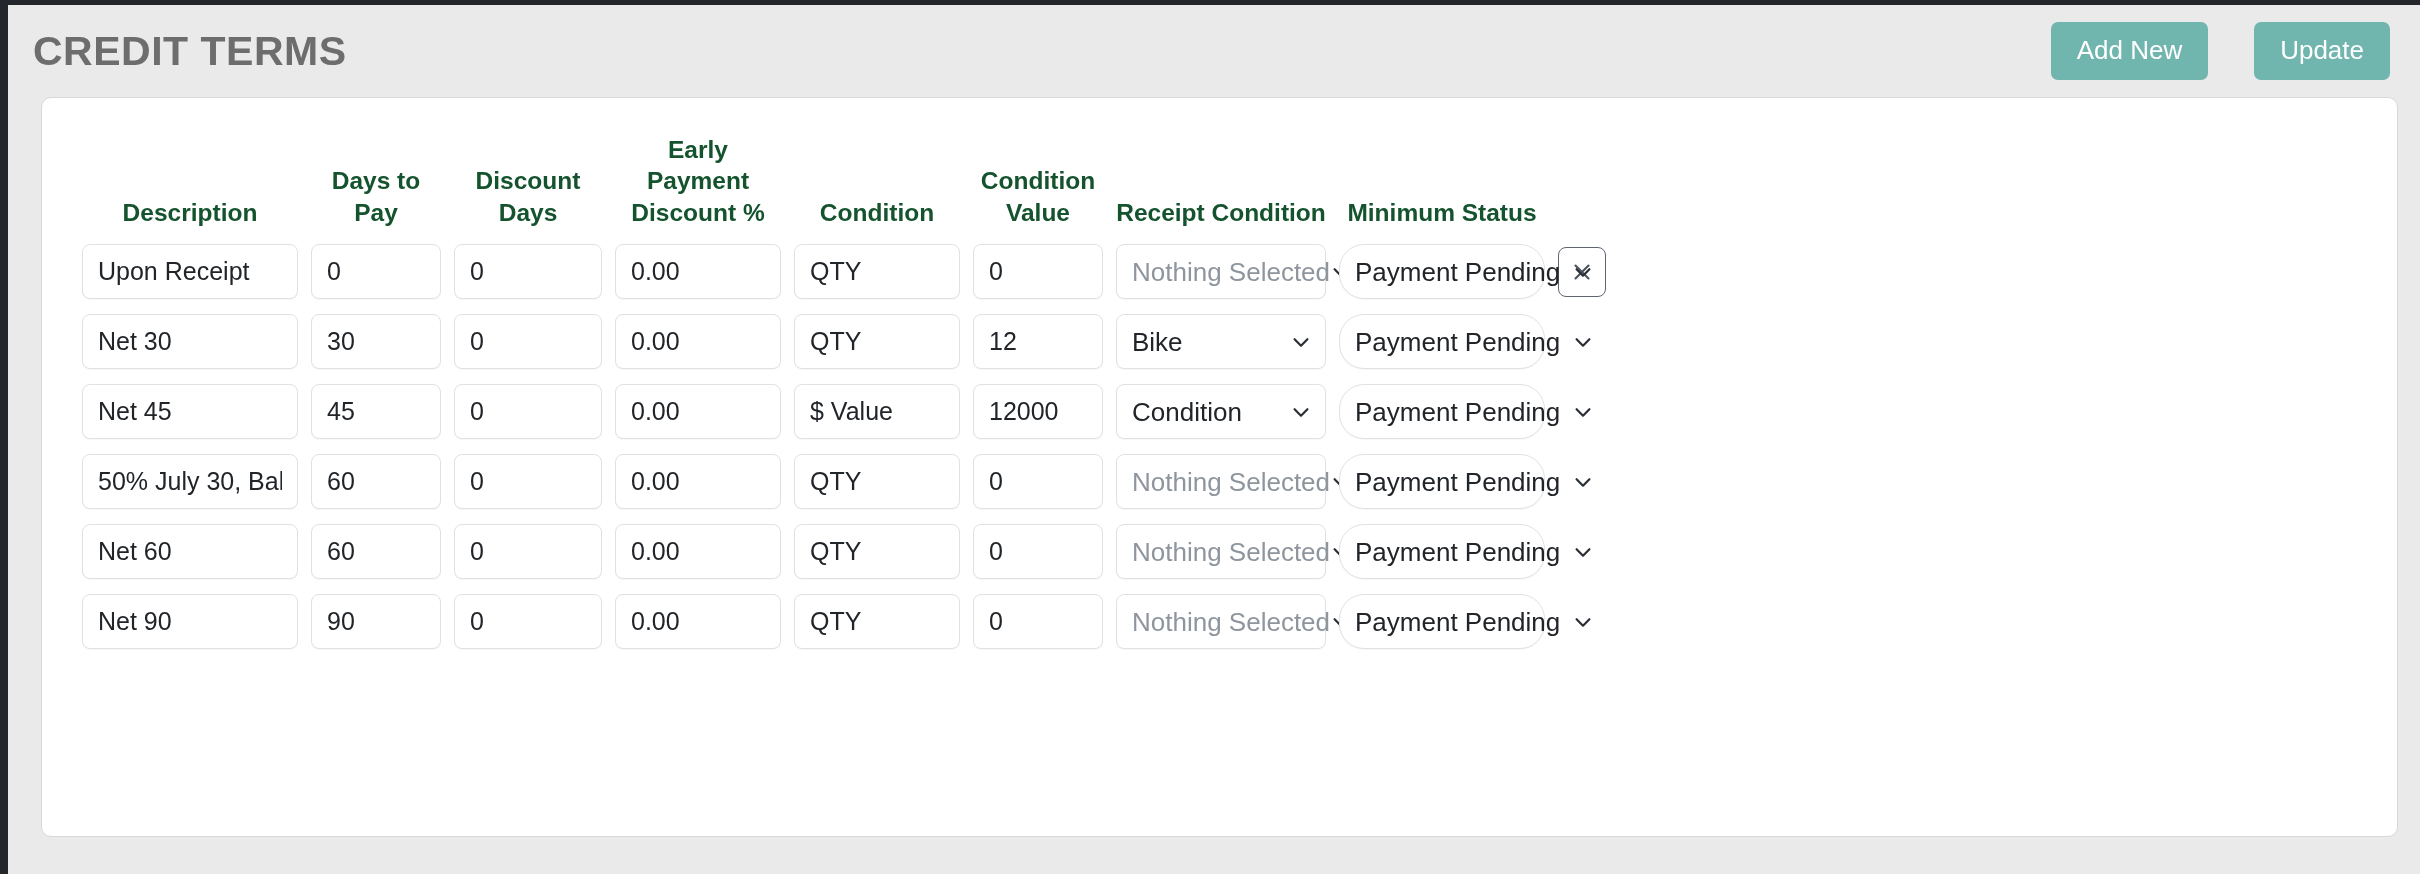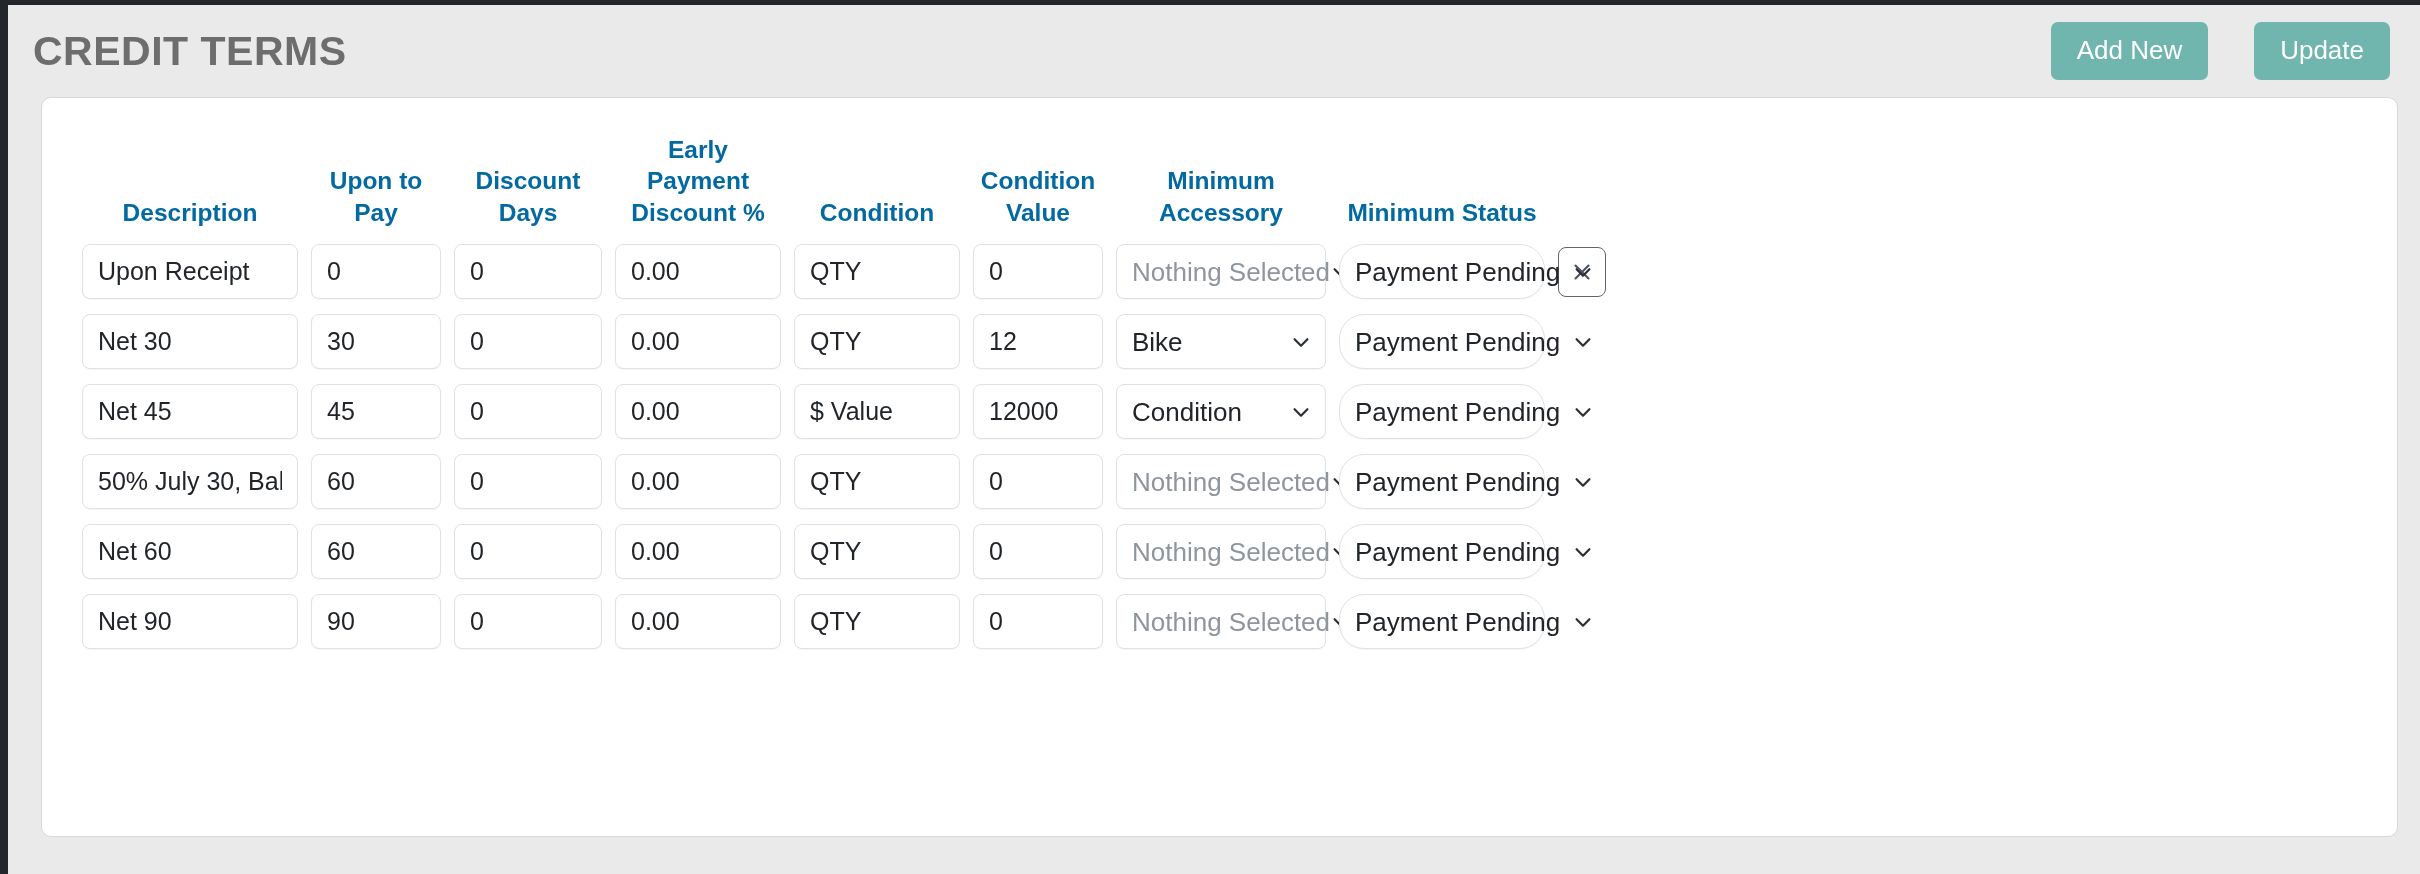--- a/index.html
+++ b/index.html
@@ -108,21 +108,21 @@
     align-items: end;
   }
   .grid-row.data-row {
     margin-bottom: 15px;
   }
 
   .col-head {
     text-align: center;
     font-size: 24.5px;
     font-weight: 700;
-    color: #0369a1;
+    color: #14532d;
     line-height: 1.28;
     white-space: pre-line;
   }
 
   
   .field {
     height: 55px;
     width: 100%;
     background: #ffffff;
     border: 1px solid #dfe1e4;
@@ -200,28 +200,28 @@
         <button class="btn-teal">Add New</button>
         <button class="btn-teal">Update</button>
       </div>
     </div>
 
     <div class="card">
       <div class="card-inner">
 
         <div class="grid-row header-row">
           <div class="col-head">Description</div>
-          <div class="col-head">Upon to Pay</div>
+          <div class="col-head">Days to Pay</div>
           <div class="col-head">Discount Days</div>
           <div class="col-head">Early Payment
 Discount %</div>
           <div class="col-head">Condition</div>
           <div class="col-head">Condition
 Value</div>
-          <div class="col-head">Minimum Accessory</div>
+          <div class="col-head">Receipt Condition</div>
           <div class="col-head">Minimum Status</div>
           <div class="col-head"></div>
         </div>
 
         <div id="rows-host">
   <div class="grid-row data-row">
     <input class="field" type="text" value="Upon Receipt" style="">
     <input class="field" type="text" value="0" style="">
     <input class="field" type="text" value="0" style="">
     <input class="field" type="text" value="0.00" style="">

